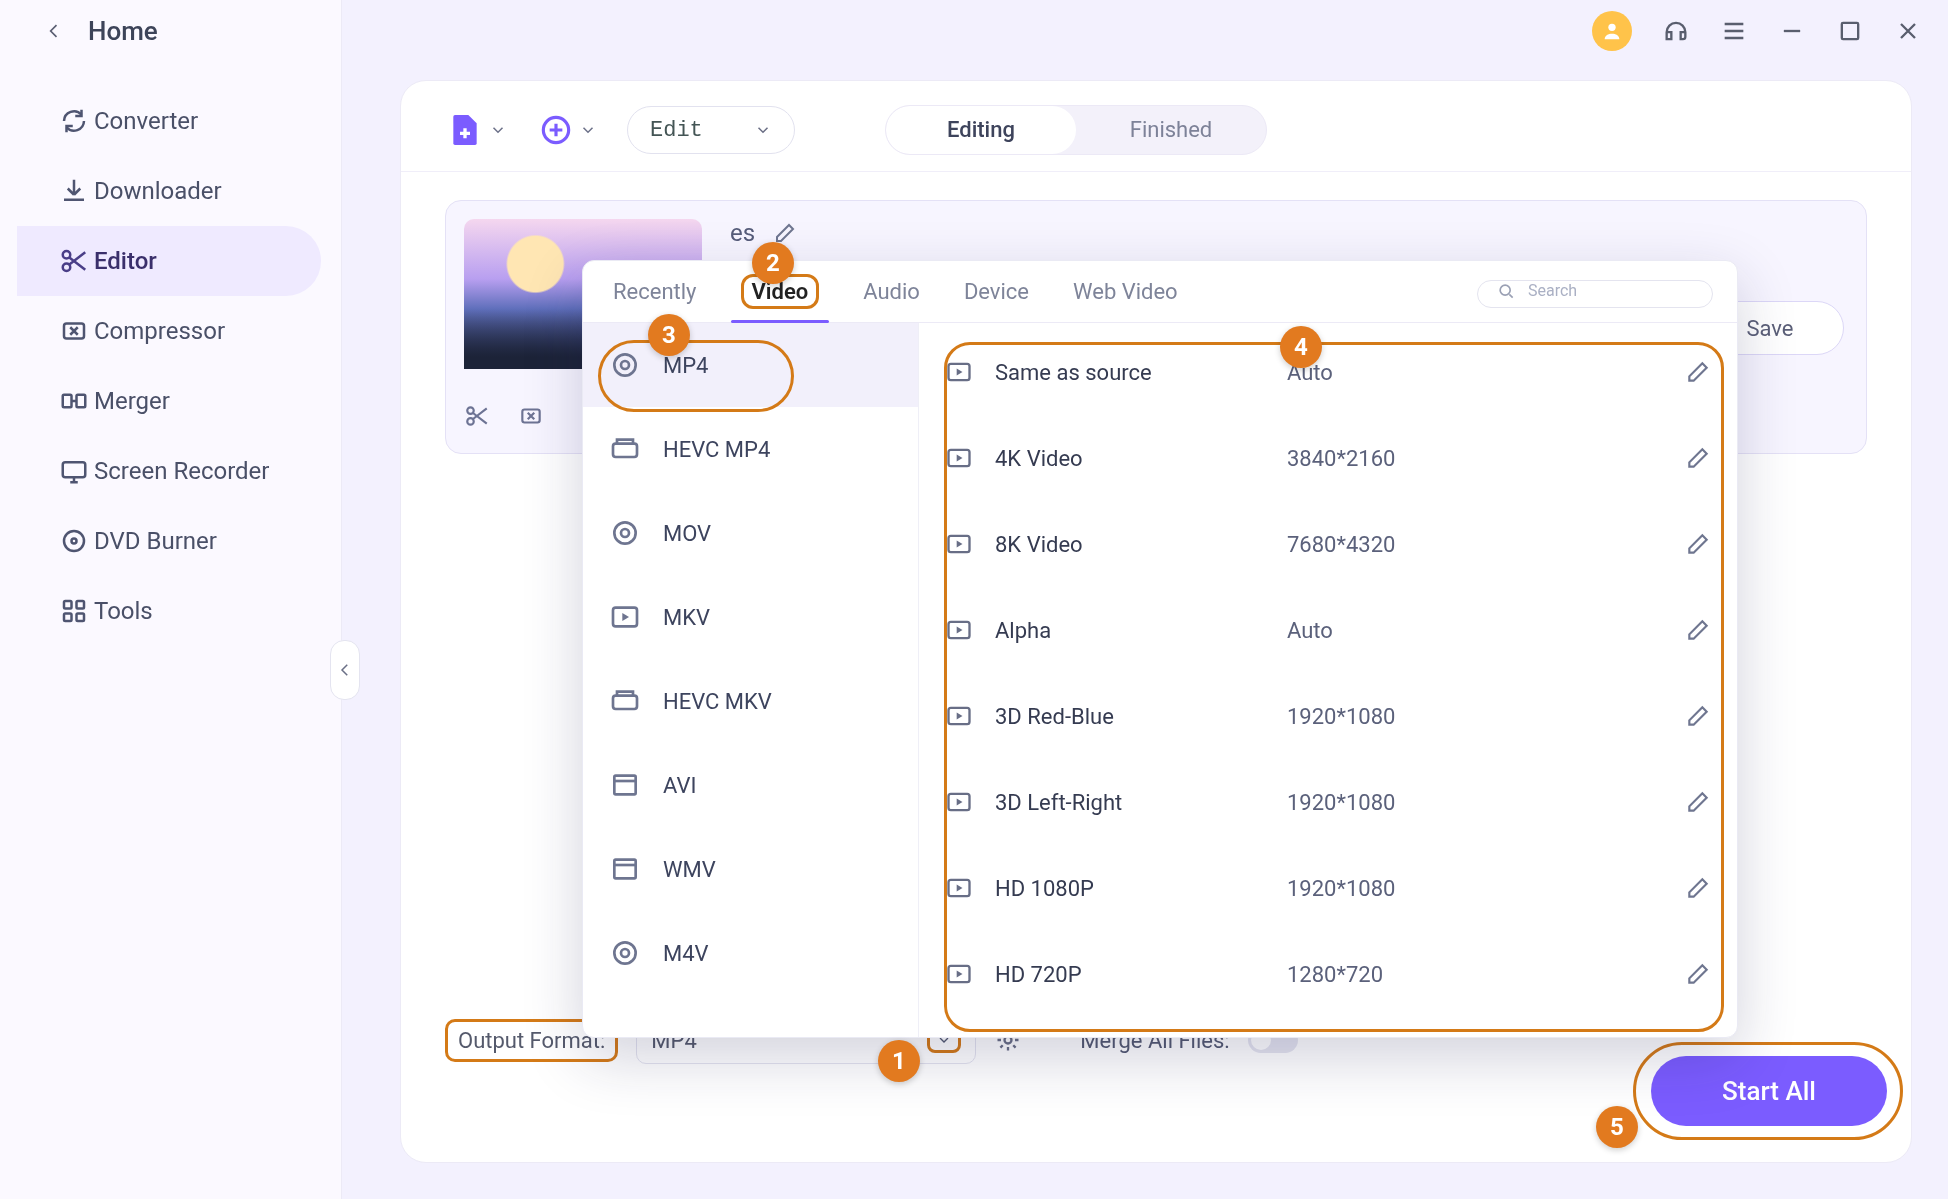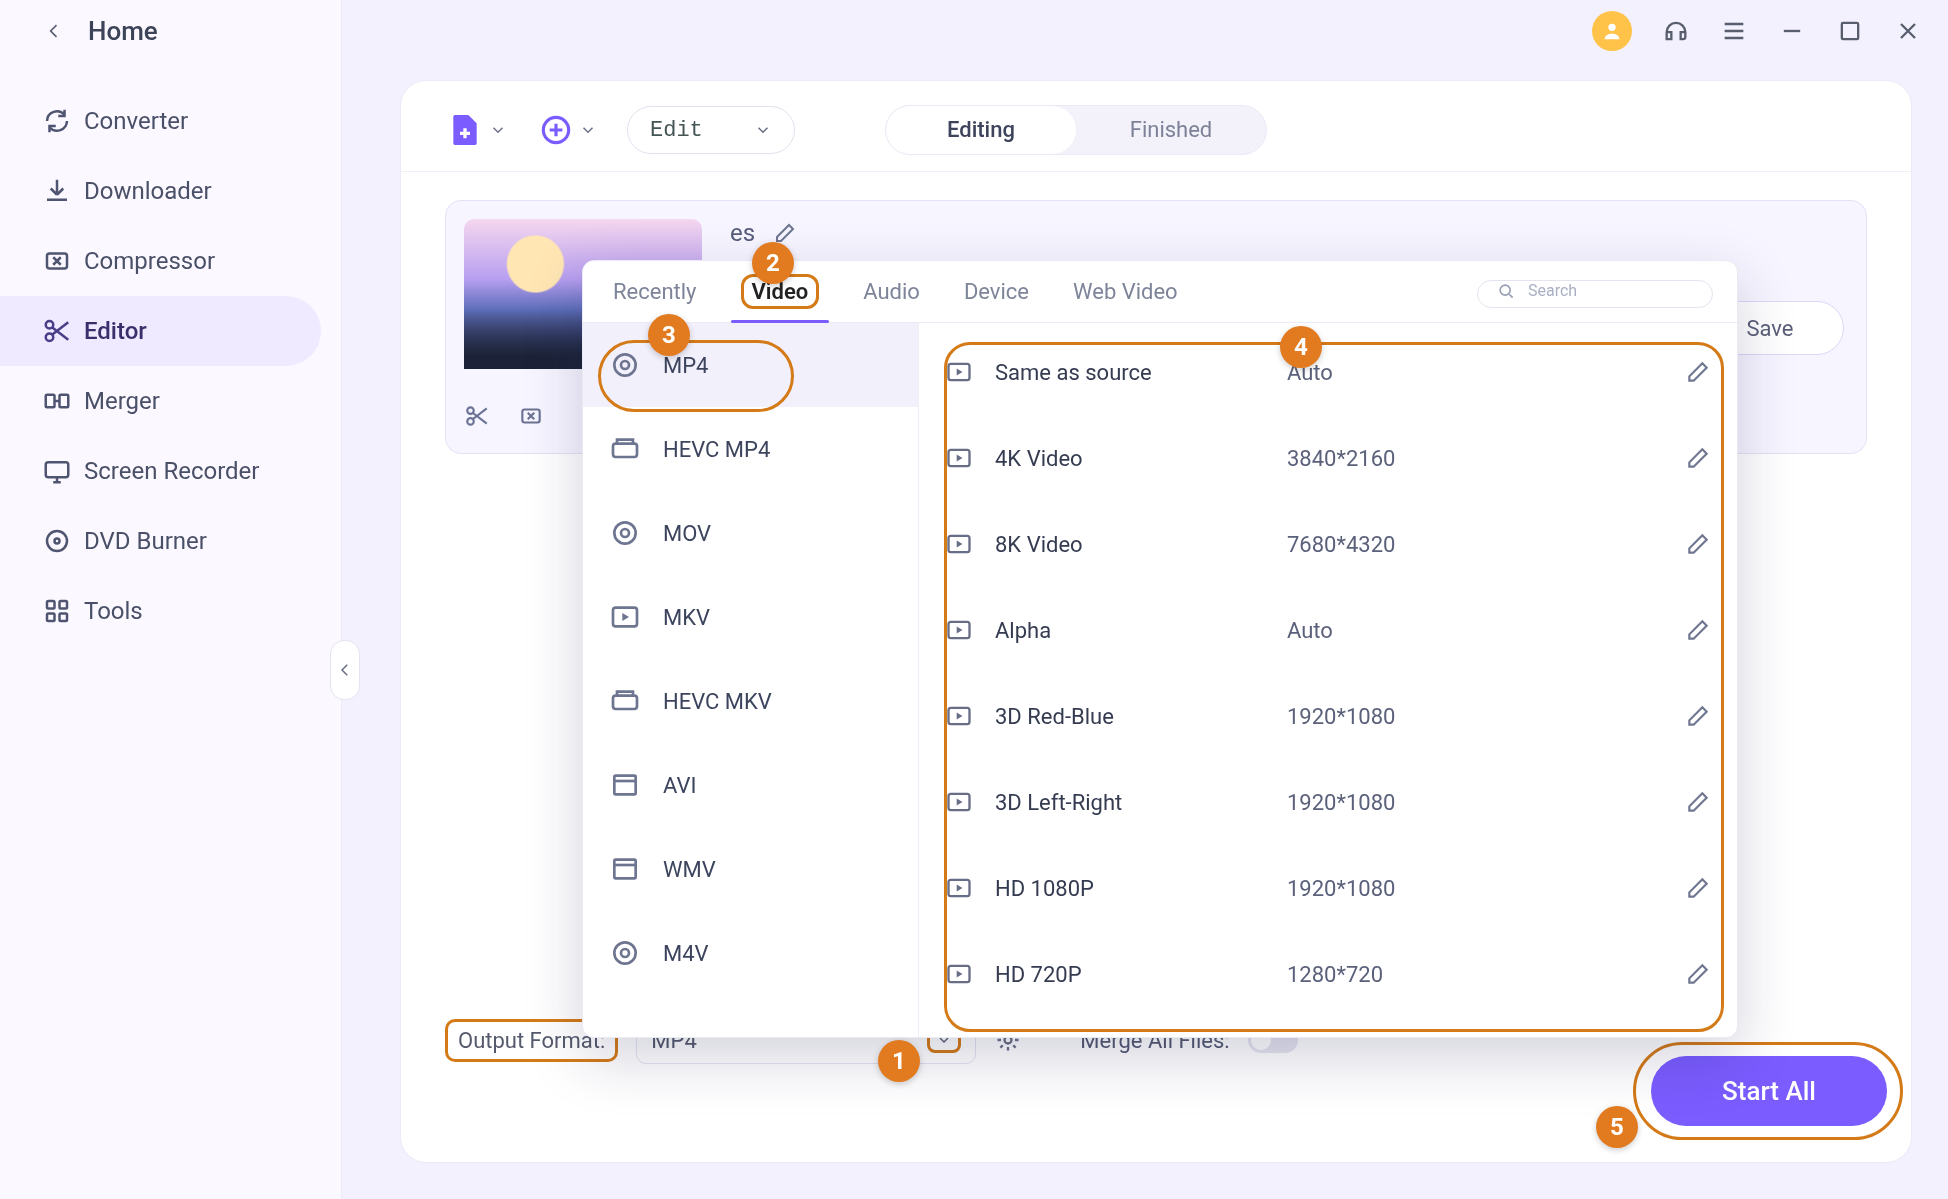--- a/index.html
+++ b/index.html
@@ -39,22 +39,22 @@
     position:absolute;left:0;top:0;bottom:0;width:342px;
     background:#fbf9ff;
     border-right:1px solid #eceaf6;
   }
   .side-home{
     display:flex;align-items:center;gap:24px;padding:0 44px;height:62px;font-size:26px;font-weight:500;color:#3d4459;cursor:pointer;
   }
   .side-home .chev-left{width:20px;height:20px;color:#5a5e72}
   .side-group{padding-top:24px}
   .side-item{
-    display:flex;align-items:center;gap:12px;padding:0 42px;height:70px;font-size:24px;color:#4a5068;cursor:pointer;
-    border-radius:0 40px 40px 0;margin-right:20px;
+    display:flex;align-items:center;gap:5px;padding:0 42px;height:70px;font-size:24px;color:#4a5068;cursor:pointer;
+    border-radius:0 40px 40px 0;margin-right:20px;margin-left:17px;
   }
   .side-item.active{background:var(--purple-soft);color:#3a2f6b;font-weight:500}
   .side-item .ic{width:30px;height:30px;color:#4f5571;flex:0 0 30px}
   .side-item.active .ic{color:#4a3e88}
 
   
   .collapse-nub{
     position:absolute;left:330px;top:640px;width:30px;height:60px;
     background:#fff;border:1px solid #e4e4f0;border-radius:14px;
     display:flex;align-items:center;justify-content:center;color:#6a6f86;cursor:pointer;
@@ -346,35 +346,35 @@
       <span>Converter</span>
     </div>
     <div class="side-item">
       <span class="ic">
           <svg width="30" height="30">
             <use href="#s-download"></use>
           </svg>
         </span>
       <span>Downloader</span>
     </div>
+    <div class="side-item active">
+      <span class="ic">
+          <svg width="30" height="30">
+            <use href="#s-scissor"></use>
+          </svg>
+        </span>
+      <span>Editor</span>
+    </div>
     <div class="side-item">
       <span class="ic">
           <svg width="30" height="30">
             <use href="#s-compress"></use>
           </svg>
         </span>
       <span>Compressor</span>
-    </div>
-    <div class="side-item active">
-      <span class="ic">
-          <svg width="30" height="30">
-            <use href="#s-scissor"></use>
-          </svg>
-        </span>
-      <span>Editor</span>
     </div>
     <div class="side-item">
       <span class="ic">
           <svg width="30" height="30">
             <use href="#s-merge"></use>
           </svg>
         </span>
       <span>Merger</span>
     </div>
     <div class="side-item">

